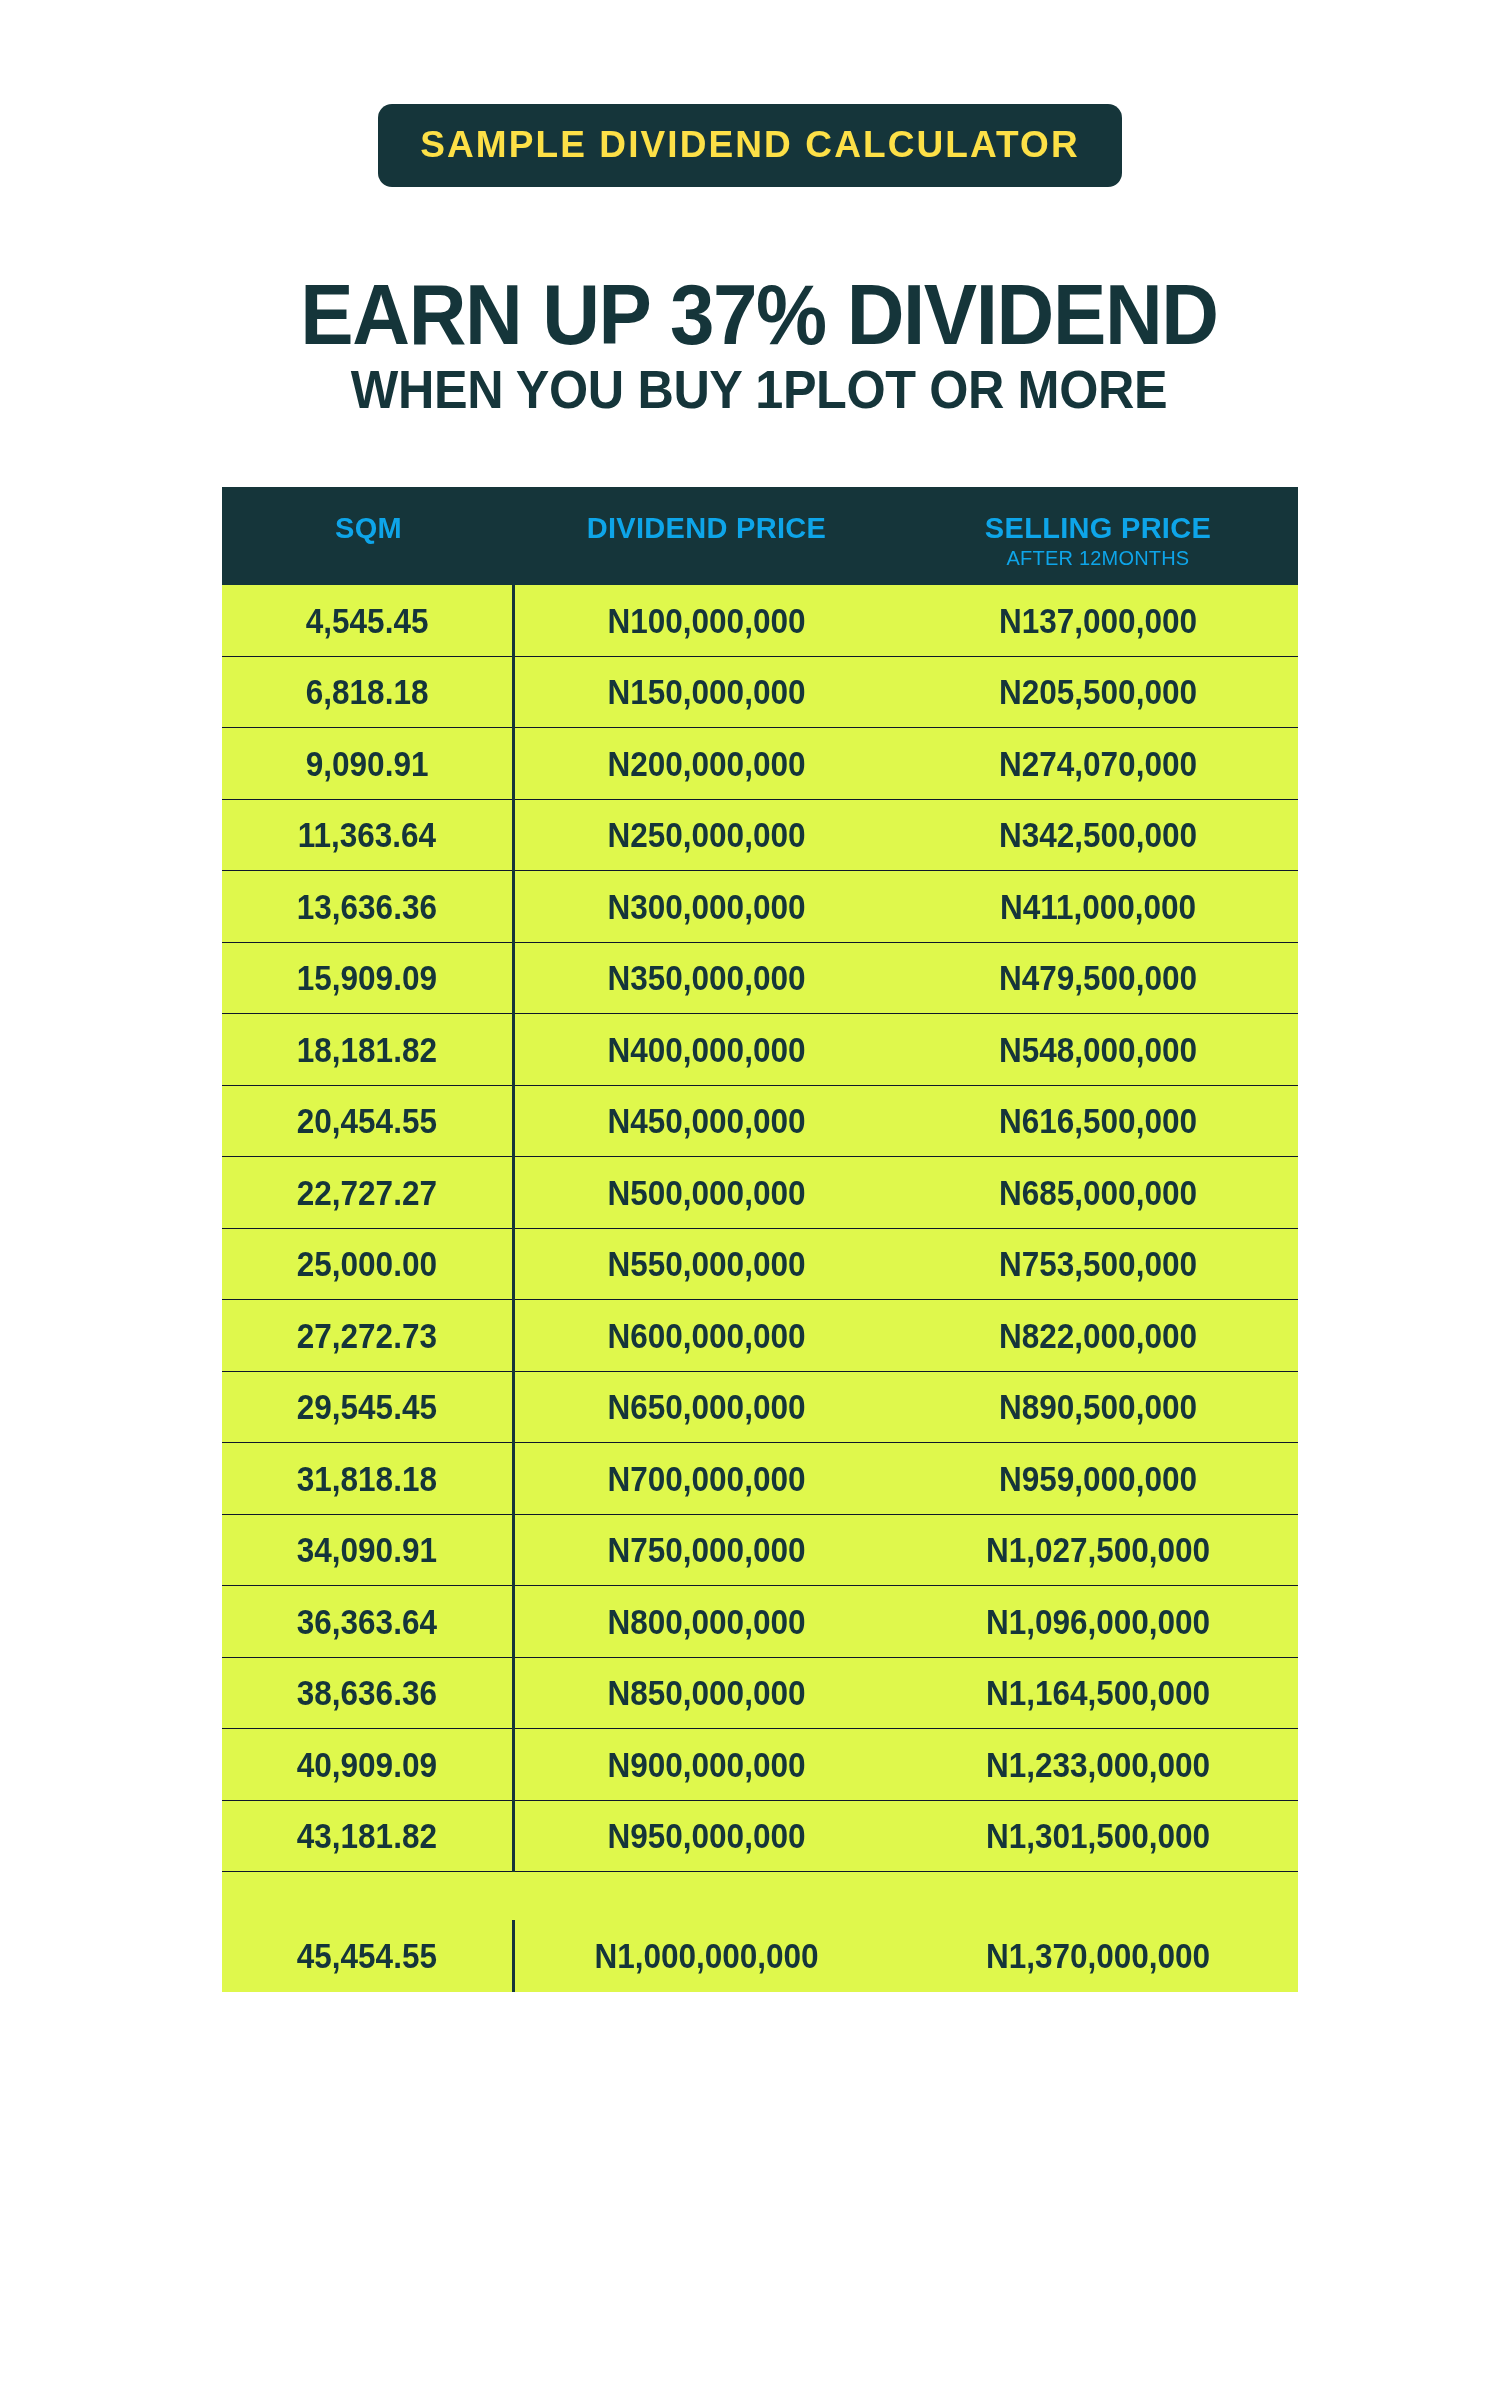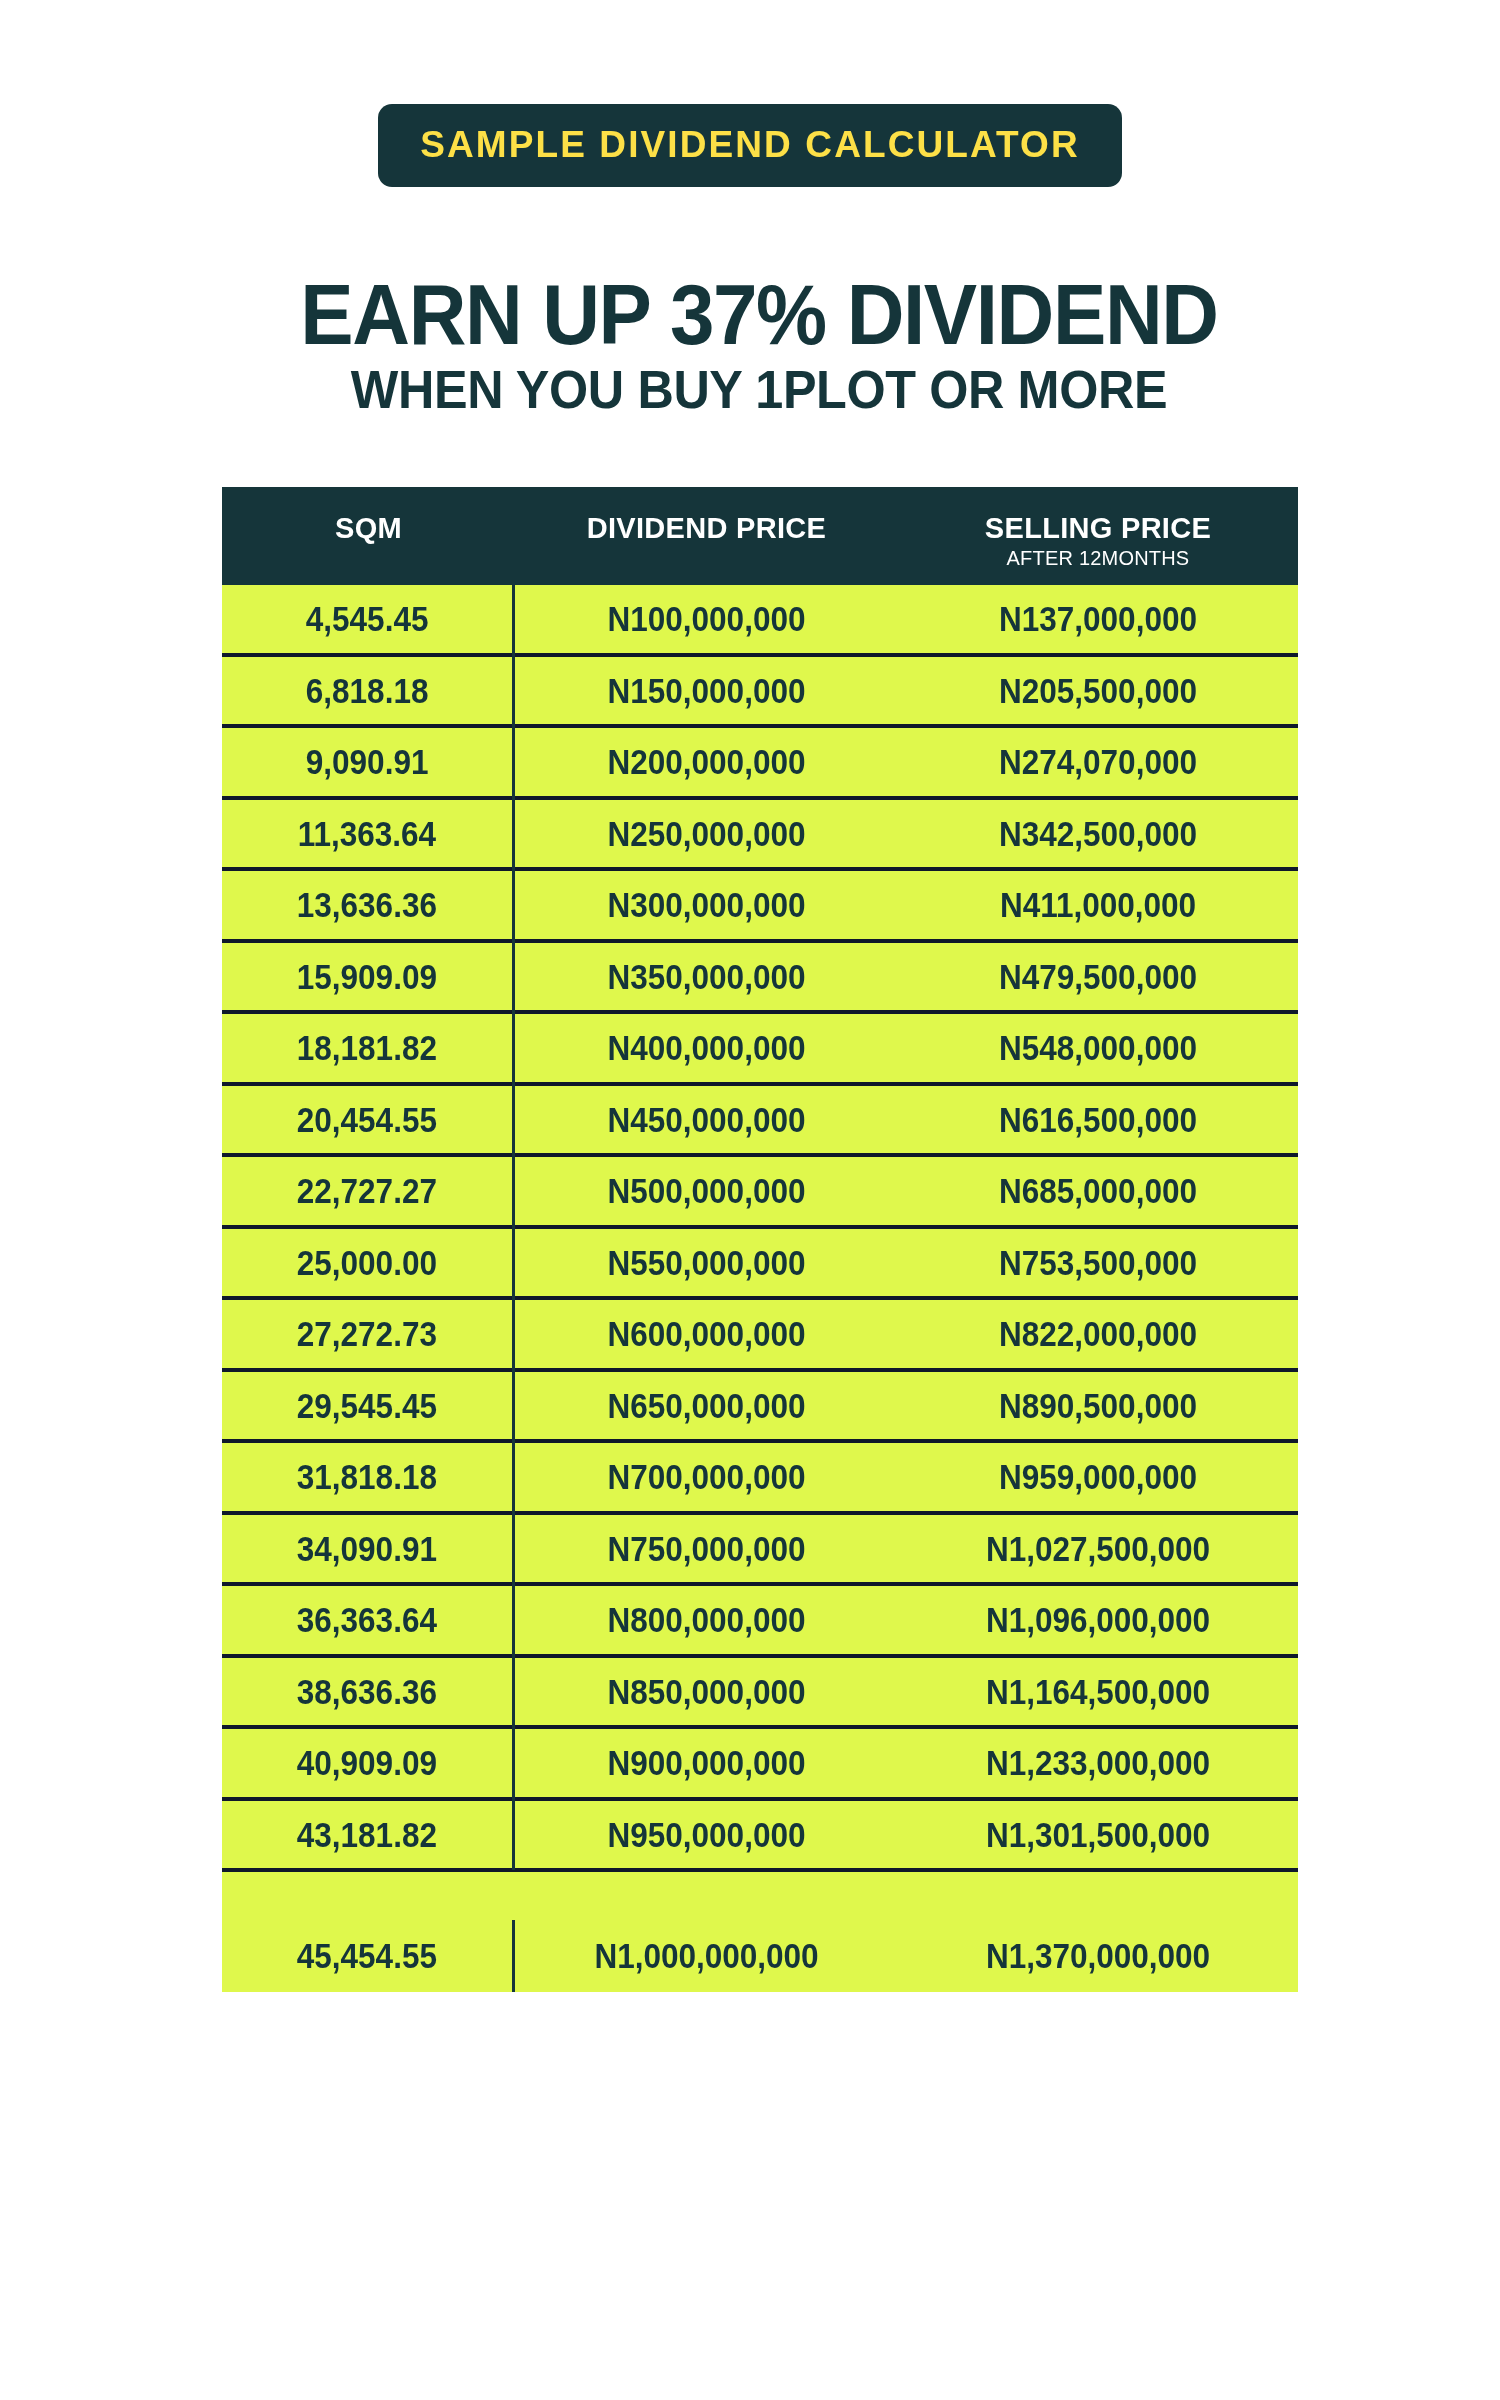--- a/index.html
+++ b/index.html
@@ -82,21 +82,21 @@
   }
 
   .thead {
     background: #15353a;
     height: 98px;
     display: flex;
     align-items: flex-start;
     padding-top: 26px;
   }
   .th {
-    color: #ffffff;
+    color: #0ea5e9;
     font-size: 29px;
     font-weight: bold;
     letter-spacing: 0.3px;
     text-align: center;
     line-height: 1.1;
     white-space: nowrap;
   }
   .th-sqm   { width: 293px; }
   .th-purch { width: 383px; }
   .th-sell  { width: 400px; }
@@ -107,21 +107,21 @@
     letter-spacing: 0.2px;
     margin-top: 2px;
   }
 
   .tbody { background: #dff84c; }
 
   .row {
     display: flex;
     align-items: center;
     height: 71.5px;
-    border-bottom: 4px solid #0f172a;
+    border-bottom: 1px solid #0f172a;
     background: #dff84c;
   }
   .row:last-child { border-bottom: none; margin-top: 48px; }
 
   .cell {
     color: #15353a;
     font-weight: bold;
     text-align: center;
     white-space: nowrap;
     transform: scaleX(0.9);

